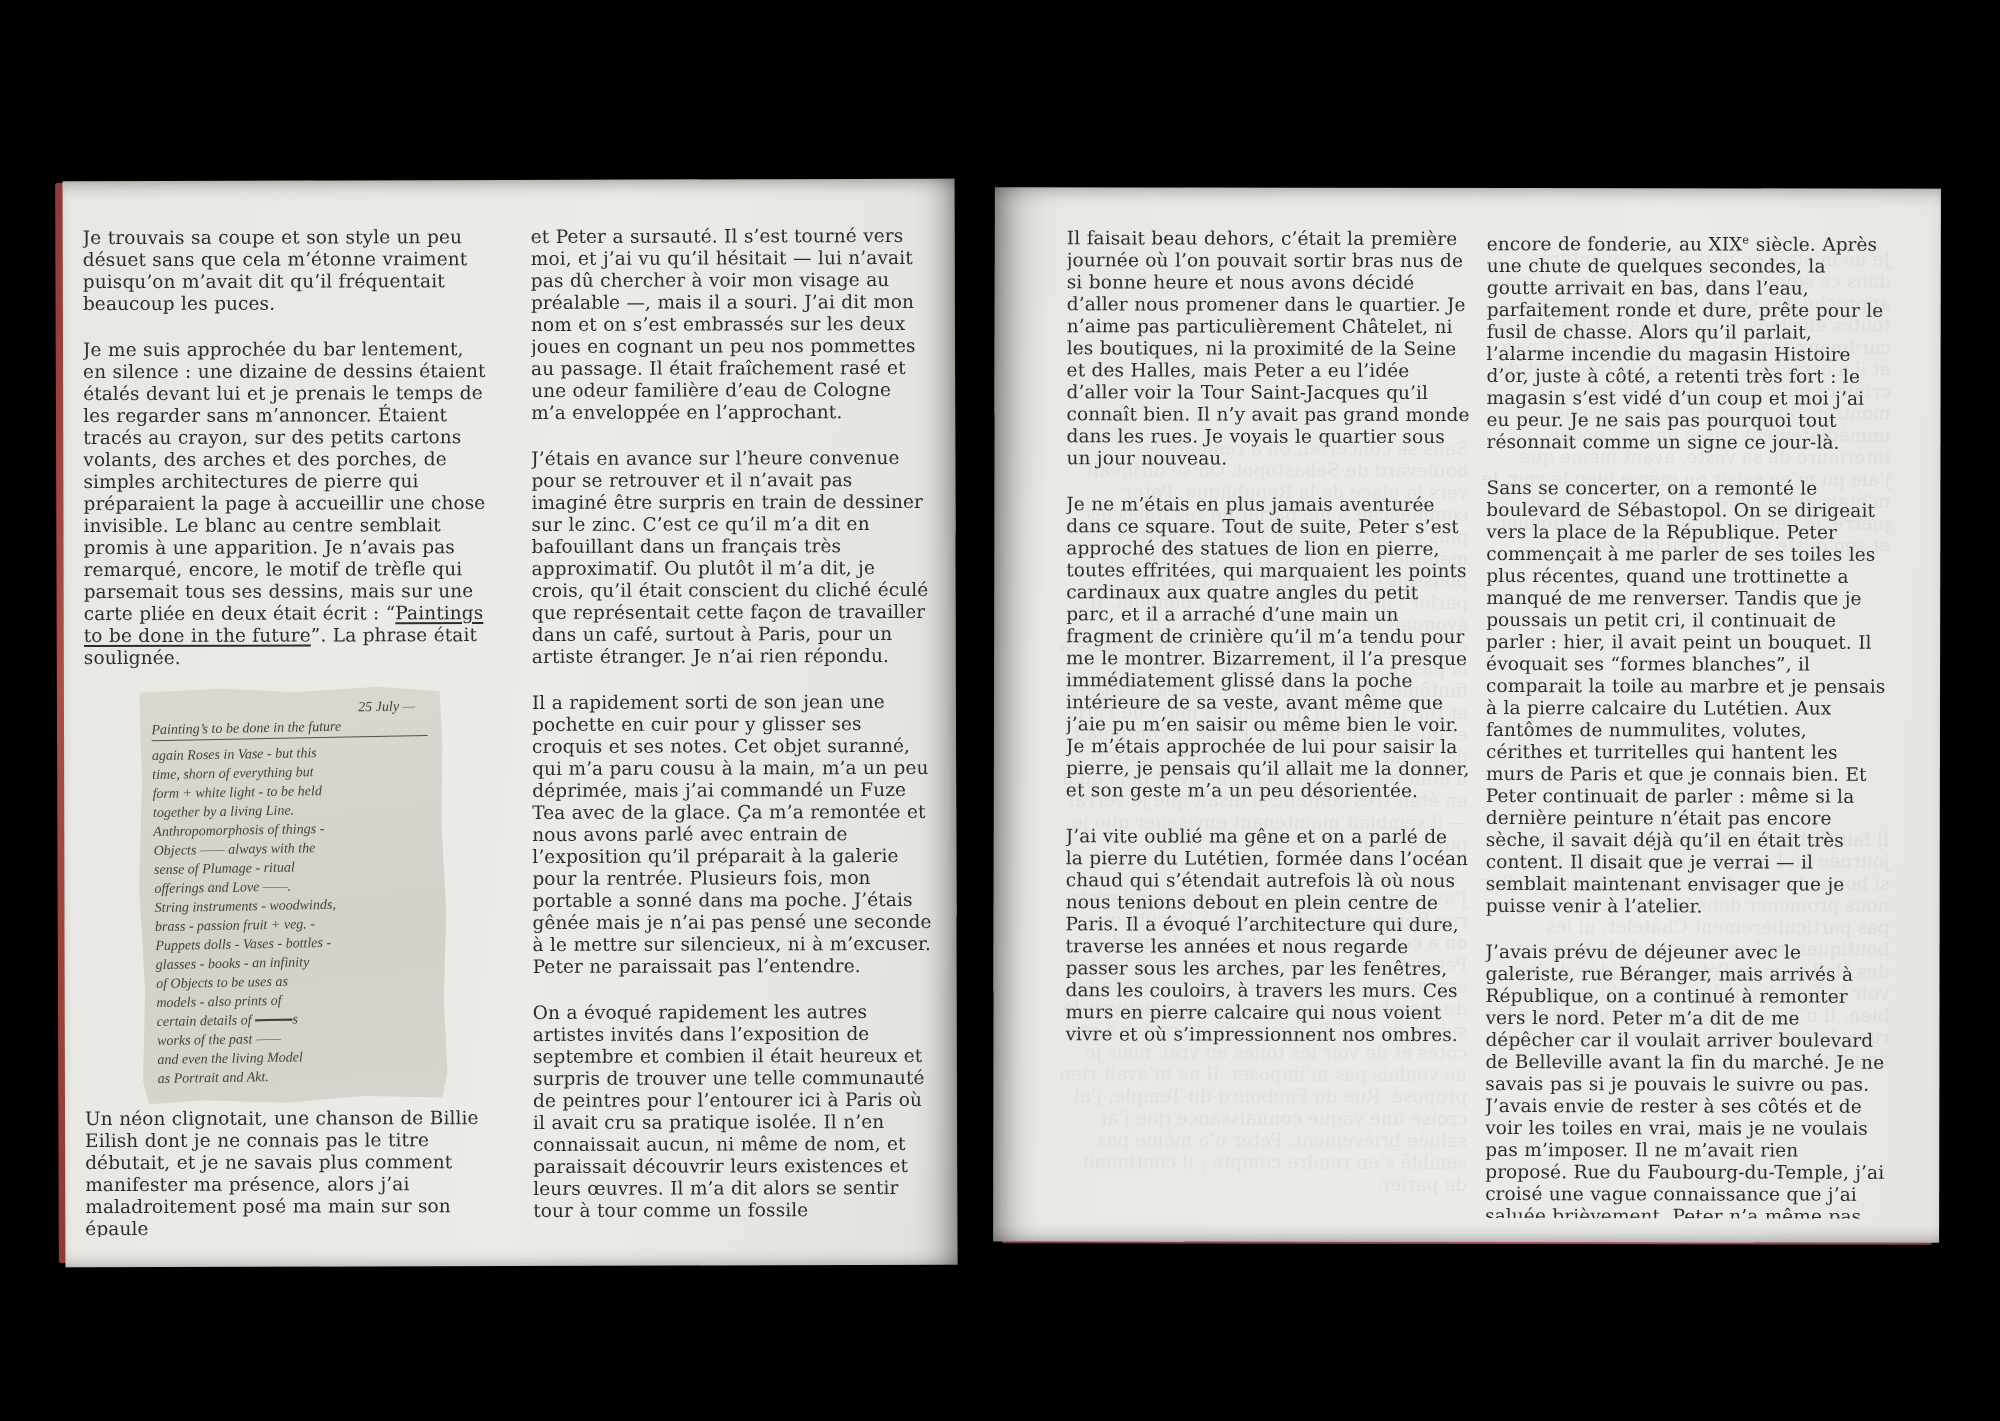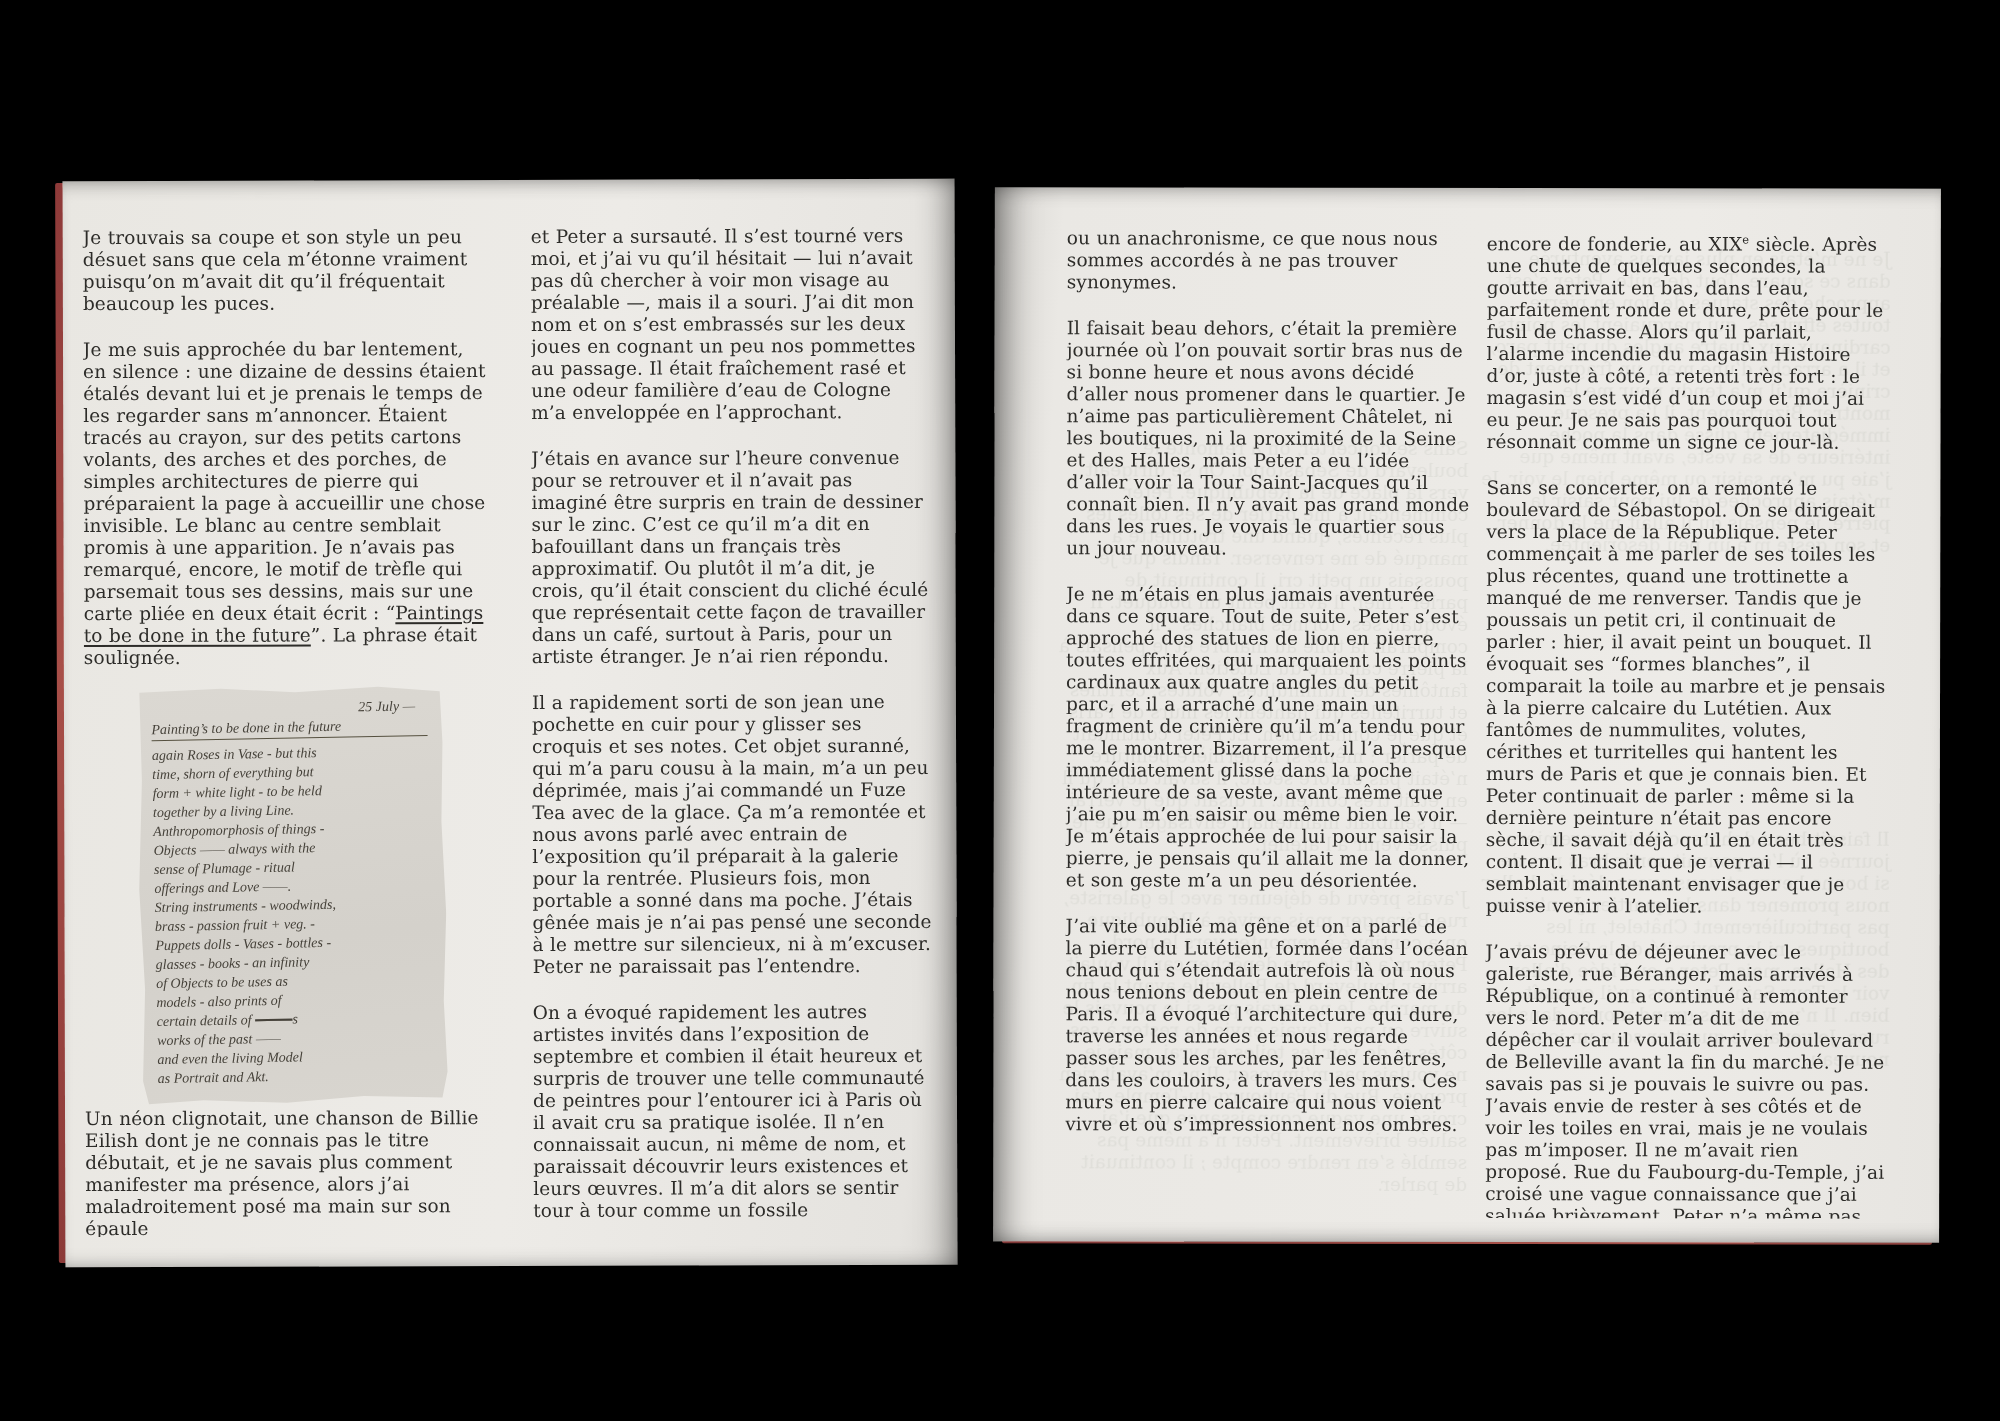--- a/index.html
+++ b/index.html
@@ -96,21 +96,20 @@
     </div>
   </div>
 
   <div class="page right-page" lang="fr">
     <div class="ghost g1">Sans se concerter, on a remonté le boulevard de Sébastopol. On se dirigeait vers la place de la République. Peter commençait à me parler de ses toiles les plus récentes, quand une trottinette a manqué de me renverser. Tandis que je poussais un petit cri, il continuait de parler&nbsp;: hier, il avait peint un bouquet. Il évoquait ses “formes blanches”, il comparait la toile au marbre et je pensais à la pierre calcaire du Lutétien. Aux fantômes de nummulites, volutes, cérithes et turritelles qui hantent les murs de Paris et que je connais bien. Et Peter continuait de parler&nbsp;: même si la dernière peinture n’était pas encore sèche, il savait déjà qu’il en était très content. Il disait que je verrai — il semblait maintenant envisager que je puisse venir à l’atelier.</div>
     <div class="ghost g2">J’avais prévu de déjeuner avec le galeriste, rue Béranger, mais arrivés à République, on a continué à remonter vers le nord. Peter m’a dit de me dépêcher car il voulait arriver boulevard de Belleville avant la fin du marché. Je ne savais pas si je pouvais le suivre ou pas. J’avais envie de rester à ses côtés et de voir les toiles en vrai, mais je ne voulais pas m’imposer. Il ne m’avait rien proposé. Rue du Faubourg-du-Temple, j’ai croisé une vague connaissance que j’ai saluée brièvement. Peter n’a même pas semblé s’en rendre compte&nbsp;; il continuait de parler.</div>
     <div class="ghost g3">Je ne m’étais en plus jamais aventurée dans ce square. Tout de suite, Peter s’est approché des statues de lion en pierre, toutes effritées, qui marquaient les points cardinaux aux quatre angles du petit parc, et il a arraché d’une main un fragment de crinière qu’il m’a tendu pour me le montrer. Bizarrement, il l’a presque immédiatement glissé dans la poche intérieure de sa veste, avant même que j’aie pu m’en saisir ou même bien le voir. Je m’étais approchée de lui pour saisir la pierre, je pensais qu’il allait me la donner, et son geste m’a un peu désorientée.</div>
     <div class="ghost g4">Il faisait beau dehors, c’était la première journée où l’on pouvait sortir bras nus de si bonne heure et nous avons décidé d’aller nous promener dans le quartier. Je n’aime pas particulièrement Châtelet, ni les boutiques, ni la proximité de la Seine et des Halles, mais Peter a eu l’idée d’aller voir la Tour Saint-Jacques qu’il connaît bien. Il n’y avait pas grand monde dans les rues. Je voyais le quartier sous un jour nouveau.</div>
 
     <div class="col col-3">
-      <p>ou un anachronisme, ce que nous nous sommes accordés à ne pas trouver synonymes.</p>
       <p>Il faisait beau dehors, c’était la première journée où l’on pouvait sortir bras nus de si bonne heure et nous avons décidé d’aller nous promener dans le quartier. Je n’aime pas particulièrement Châtelet, ni les boutiques, ni la proximité de la Seine et des Halles, mais Peter a eu l’idée d’aller voir la Tour Saint-Jacques qu’il connaît bien. Il n’y avait pas grand monde dans les rues. Je voyais le quartier sous un jour nouveau.</p>
       <p>Je ne m’étais en plus jamais aventurée dans ce square. Tout de suite, Peter s’est approché des statues de lion en pierre, toutes effritées, qui marquaient les points cardinaux aux quatre angles du petit parc, et il a arraché d’une main un fragment de crinière qu’il m’a tendu pour me le montrer. Bizarrement, il l’a presque immédiatement glissé dans la poche intérieure de sa veste, avant même que j’aie pu m’en saisir ou même bien le voir. Je m’étais approchée de lui pour saisir la pierre, je pensais qu’il allait me la donner, et son geste m’a un peu désorientée.</p>
       <p>J’ai vite oublié ma gêne et on a parlé de la pierre du Lutétien, formée dans l’océan chaud qui s’étendait autrefois là où nous nous tenions debout en plein centre de Paris. Il a évoqué l’architecture qui dure, traverse les années et nous regarde passer sous les arches, par les fenêtres, dans les couloirs, à travers les murs. Ces murs en pierre calcaire qui nous voient vivre et où s’impressionnent nos ombres.</p>
     </div>
     <div class="col col-4">
       <p><span>encore de fonderie, au XIX</span><span class="sup">e</span><span> siècle. Après une chute de quelques secondes, la goutte arrivait en bas, dans l’eau, parfaitement ronde et dure, prête pour le fusil de chasse. Alors qu’il parlait, l’alarme incendie du magasin Histoire d’or, juste à côté, a retenti très fort&nbsp;: le magasin s’est vidé d’un coup et moi j’ai eu peur. Je ne sais pas pourquoi tout résonnait comme un signe ce jour-là.</span></p>
       <p>Sans se concerter, on a remonté le boulevard de Sébastopol. On se dirigeait vers la place de la République. Peter commençait à me parler de ses toiles les plus récentes, quand une trottinette a manqué de me renverser. Tandis que je poussais un petit cri, il continuait de parler&nbsp;: hier, il avait peint un bouquet. Il évoquait ses “formes blanches”, il comparait la toile au marbre et je pensais à la pierre calcaire du Lutétien. Aux fantômes de nummulites, volutes, cérithes et turritelles qui hantent les murs de Paris et que je connais bien. Et Peter continuait de parler&nbsp;: même si la dernière peinture n’était pas encore sèche, il savait déjà qu’il en était très content. Il disait que je verrai — il semblait maintenant envisager que je puisse venir à l’atelier.</p>
       <p>J’avais prévu de déjeuner avec le galeriste, rue Béranger, mais arrivés à République, on a continué à remonter vers le nord. Peter m’a dit de me dépêcher car il voulait arriver boulevard de Belleville avant la fin du marché. Je ne savais pas si je pouvais le suivre ou pas. J’avais envie de rester à ses côtés et de voir les toiles en vrai, mais je ne voulais pas m’imposer. Il ne m’avait rien proposé. Rue du Faubourg-du-Temple, j’ai croisé une vague connaissance que j’ai saluée brièvement. Peter n’a même pas semblé s’en rendre compte&nbsp;; il continuait de parler.</p>
     </div>
   </div>

